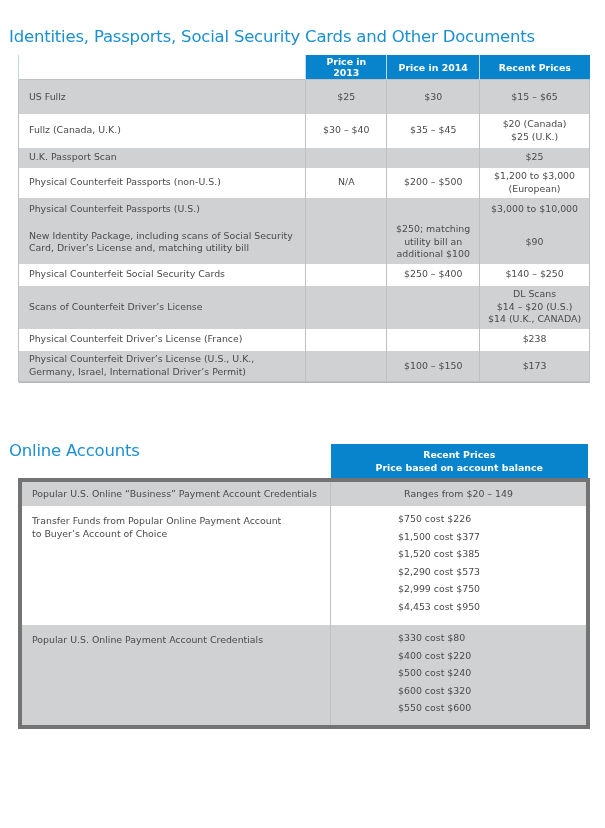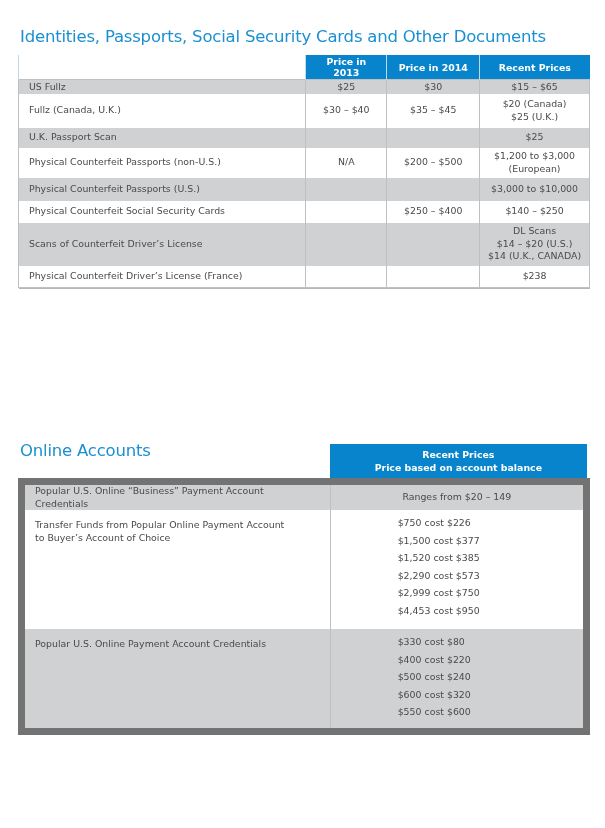--- a/index.html
+++ b/index.html
@@ -1,17 +1,17 @@
 <!DOCTYPE html>
 <html><head>
 <meta charset="utf-8">
 <style>
   html, body { margin:0; padding:0; background:#ffffff; }
   body { width:605px; height:828px; position:relative; font-family:"DejaVu Sans", sans-serif; color:#4a4a4a; overflow:hidden; }
-  .title { position:absolute; left:20px; color:#1a8fd1; font-size:16.5px; font-weight:normal; letter-spacing:-0.2px; }
+  .title { position:absolute; left:9px; color:#1a8fd1; font-size:16.5px; font-weight:normal; letter-spacing:-0.2px; }
   #t1-title { top:27px; }
   #t2-title { top:441px; }
   table { position:absolute; border-collapse:collapse; font-size:9.4px; }
   td, th { padding:0 10px; vertical-align:middle; }
   th { background:#0884cc; color:#ffffff; font-weight:bold; text-align:center; font-size:9.4px; }
   th.blank { background:transparent; border:none; }
   tr.grey td { background:#d0d1d3; }
   tr.white td { background:#ffffff; }
   td { border-left:1px solid #bfc0c2; border-right:1px solid #bfc0c2; line-height:12.5px; }
   td.c { text-align:center; padding:0 3px; }
@@ -19,21 +19,21 @@
   #t1 col.c0 { width:288px; }
   #t1 col.c1 { width:81px; }
   #t1 col.c2 { width:93px; }
   #t1 col.c3 { width:110px; }
   #t1 th { height:24px; border-left:1px solid #bfd8ea; }
   #t1 tbody { border:1px solid #bfc0c2; box-shadow:0 1px 0 #b5b6b8; }
   #t2 { left:18px; top:444px; width:572px; }
   #t2 col.c0 { width:313px; }
   #t2 col.c1 { width:259px; }
   #t2 th { height:34px; line-height:13px; }
-  #t2 tbody { border:7px solid #737373; }
+  #t2 tbody { border:4px solid #737373; }
   .stack div { line-height:17.5px; padding-left:57px; text-align:left; }
   .top { vertical-align:top; padding-top:9px; }
 </style>
 </head>
 <body>
 
 <div id="t1-title" class="title">Identities, Passports, Social Security Cards and Other Documents</div>
 
 <table id="t1">
   <colgroup>
@@ -44,21 +44,21 @@
     </colgroup>
   <thead>
     <tr>
       <th class="blank"></th>
       <th>Price in 2013</th>
       <th>Price in 2014</th>
       <th>Recent Prices</th>
     </tr>
   </thead>
   <tbody id="t1-body">
-      <tr class="grey" style="height: 14px; padding-left: 18px;">
+      <tr class="grey" style="height: 34px; padding-left: 18px;">
         <td style="white-space: pre-line;">US Fullz</td>
         <td class="c" style="white-space: pre-line;">$25</td>
         <td class="c" style="white-space: pre-line;">$30</td>
         <td class="c" style="white-space: pre-line;">$15 – $65</td>
       </tr>
       <tr class="white" style="height: 34px;">
         <td style="white-space: pre-line;">Fullz (Canada, U.K.)</td>
         <td class="c" style="white-space: pre-line;">$30 – $40</td>
         <td class="c" style="white-space: pre-line;">$35 – $45</td>
         <td class="c" style="white-space: pre-line;">$20 (Canada)
@@ -76,39 +76,55 @@
         <td class="c" style="white-space: pre-line;">$200 – $500</td>
         <td class="c" style="white-space: pre-line;">$1,200 to $3,000
 (European)</td>
       </tr>
       <tr class="grey" style="height: 23px;">
         <td style="white-space: pre-line;">Physical Counterfeit Passports (U.S.)</td>
         <td class="c" style="white-space: pre-line;"></td>
         <td class="c" style="white-space: pre-line;"></td>
         <td class="c" style="white-space: pre-line; margin-top: 16px;">$3,000 to $10,000</td>
       </tr>
+      <tr class="grey" style="height: 43px;">
+        <td style="white-space: pre-line;">New Identity Package, including scans of Social Security
+Card, Driver’s License and, matching utility bill</td>
+        <td class="c" style="white-space: pre-line;"></td>
+        <td class="c" style="white-space: pre-line;">$250; matching
+utility bill an
+additional  $100</td>
+        <td class="c" style="white-space: pre-line;">$90</td>
+      </tr>
       <tr class="white" style="height: 22px;">
         <td style="white-space: pre-line;">Physical Counterfeit Social Security Cards</td>
         <td class="c" style="white-space: pre-line;"></td>
         <td class="c" style="white-space: pre-line;">$250 – $400</td>
         <td class="c" style="white-space: pre-line;">$140 – $250</td>
       </tr>
       <tr class="grey" style="height: 43px;">
         <td style="white-space: pre-line;">Scans of Counterfeit Driver’s License</td>
         <td class="c" style="white-space: pre-line;"></td>
         <td class="c" style="white-space: pre-line;"></td>
         <td class="c" style="white-space: pre-line;">DL Scans
 $14 – $20 (U.S.)
 $14 (U.K., CANADA)</td>
       </tr>
       <tr class="white" style="height: 22px;">
         <td style="white-space: pre-line;">Physical Counterfeit Driver’s License (France)</td>
         <td class="c" style="white-space: pre-line;"></td>
         <td class="c" style="white-space: pre-line;"></td>
         <td class="c" style="white-space: pre-line;">$238</td>
+      </tr>
+      <tr class="grey" style="height: 31px;">
+        <td style="white-space: pre-line;">Physical Counterfeit Driver’s License (U.S., U.K.,
+Germany, Israel, International Driver’s Permit)</td>
+        <td class="c" style="white-space: pre-line;"></td>
+        <td class="c" style="white-space: pre-line;">$100 – $150</td>
+        <td class="c" style="white-space: pre-line;">$173</td>
       </tr>
     </tbody>
 </table>
 
 <div id="t2-title" class="title">Online Accounts</div>
 
 <table id="t2">
   <colgroup>
       <col class="c0">
       <col class="c1">

